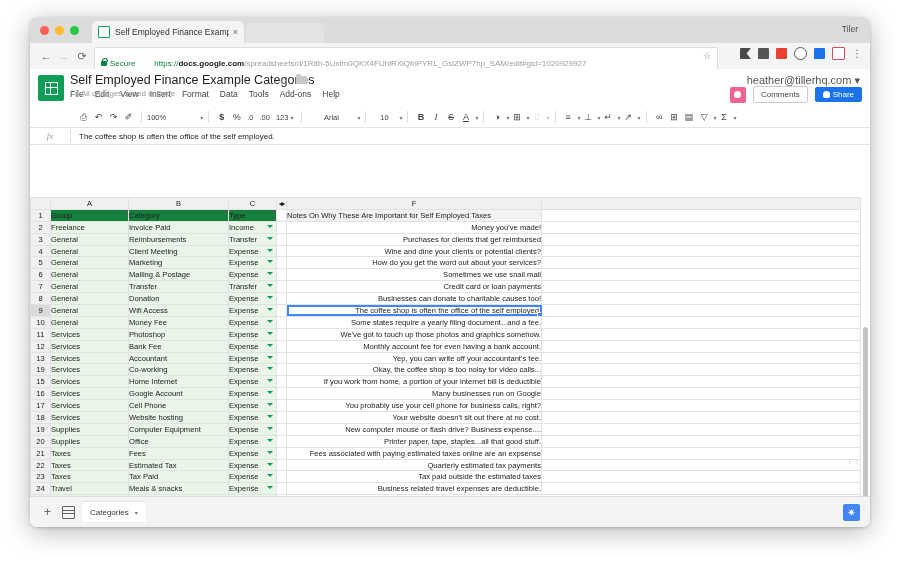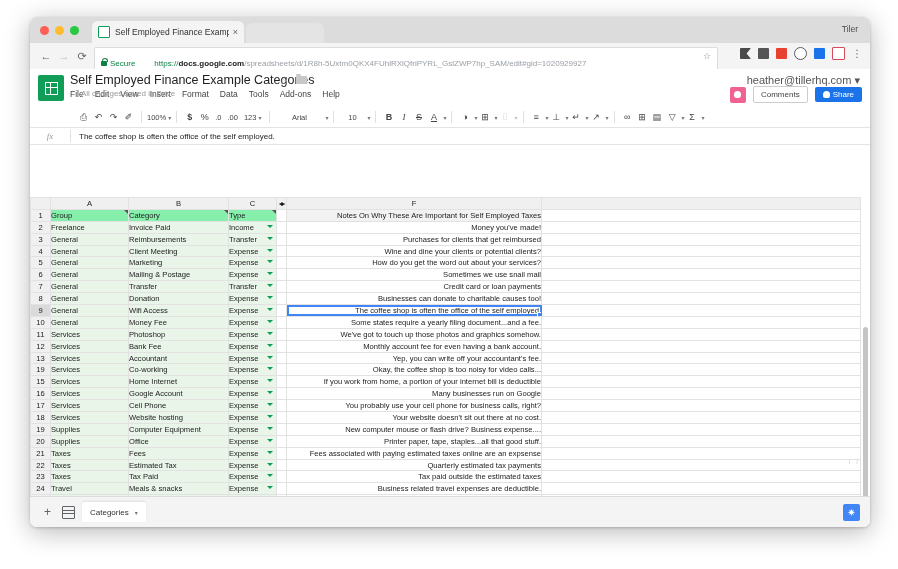--- a/index.html
+++ b/index.html
@@ -93,21 +93,21 @@
 
   
   #toolbar{position:relative;height:20px;border-bottom:1px solid #e4e4e4;background:#fff;
     display:flex;align-items:center;padding-left:46px;gap:0;}
   .tb{font-size:9px;color:#444;display:flex;align-items:center;justify-content:center;
     height:16px;min-width:15px;}
   .tb-txt{font-size:7.5px;color:#444;}
   .tb-sep{width:1px;height:12px;background:#e0e0e0;margin:0 5px;}
   .caret{font-size:6px;color:#777;margin-left:2px;}
   .tb-wide{min-width:auto;padding:0 3px;}
-  .zoom-box{font-size:7.5px;color:#444;display:flex;align-items:center;}
+  .zoom-box{font-size:7.5px;color:#444;display:flex;align-items:center;gap:32px;}
   .fontbox{font-size:7.5px;color:#444;width:48px;text-align:center;}
   .sizebox{font-size:7.5px;color:#444;width:26px;text-align:center;}
   .tb b{font-weight:bold;}
   .tb i{font-style:italic;font-family:"Liberation Serif",serif;}
   .tb s{text-decoration:line-through;}
   .tb u{text-decoration:underline;}
   .gray{color:#c3c3c3;}
 
   
   #formula-bar{position:relative;height:16px;background:#fff;border-bottom:1px solid #e4e4e4;
@@ -135,25 +135,25 @@
   tr.colhdr th{background:#f0f0f0;border:1px solid #d8d8d8;text-align:center;
      font-size:7px;color:#555;height:11px;}
   th.corner{background:#f0f0f0;}
   th.gut-hdr{background:#f0f0f0;font-size:6px;color:#777;letter-spacing:-1px;padding:0;}
   th.rest-hdr{background:#f0f0f0;border-left:none;}
 
   td.rowhdr{background:#f0f0f0;border:1px solid #d8d8d8;text-align:center;font-size:6.5px;color:#666;}
   td.rowhdr.sel{background:#dadada;}
 
   td.green{background:#e9f5e9;padding-left:4px;}
-  td.hdr-cell{background:#86efac;font-weight:bold;padding-left:4px;position:relative;}
+  td.hdr-cell{background:#15803d;font-weight:bold;padding-left:4px;position:relative;}
   td.hdr-cell:after{content:"";position:absolute;right:0;top:0;border-top:4px solid #555;
     border-left:4px solid transparent;}
   td.notes{background:#fff;text-align:right;padding-right:3px;}
-  td.notes.hdr{font-weight:bold;background:#f2f2f2;text-align:right;border:1px solid #d8d8d8;}
+  td.notes.hdr{font-weight:bold;background:#f2f2f2;text-align:left;border:1px solid #d8d8d8;}
   td.gut{background:#fff;border-left:1px solid #d8d8d8;border-right:none;}
   td.rest{background:#fff;border:none;border-bottom:1px solid #f0f0f0;}
   td.type{background:#e9f5e9;padding-left:4px;position:relative;}
   td.type .dd{position:absolute;right:3px;top:3px;width:0;height:0;
     border-left:3px solid transparent;border-right:3px solid transparent;border-top:3.5px solid #0f9d58;}
   td.selected{outline:2px solid #4285f4;outline-offset:-2px;position:relative;}
   td.selected:after{content:"";position:absolute;right:-2px;bottom:-2px;width:4px;height:4px;
     background:#4285f4;border:1px solid #fff;}
 
   

